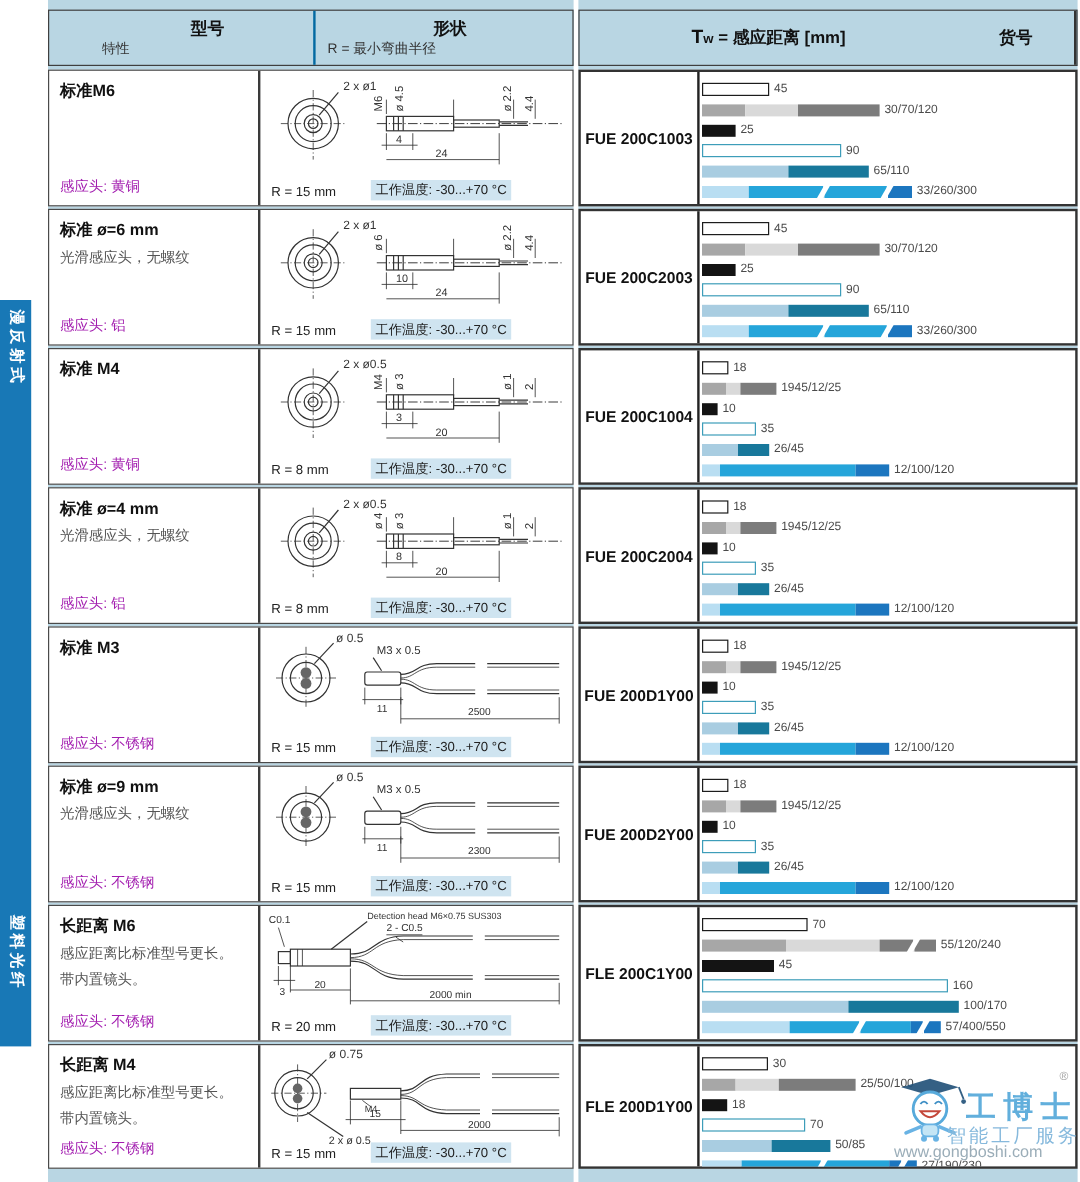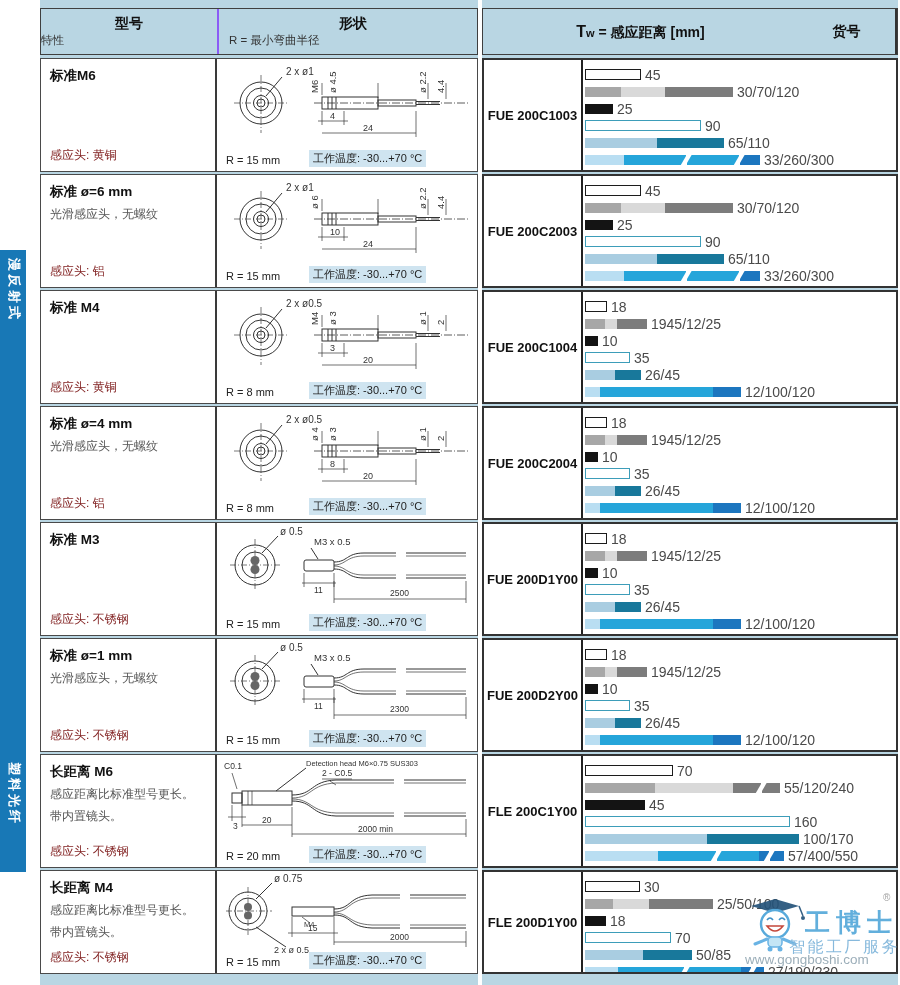--- a/index.html
+++ b/index.html
@@ -8,36 +8,36 @@
     font-family:"Liberation Sans","DejaVu Sans",sans-serif;
   }
   
   .stack{position:absolute;top:0;height:985px;background:#b9d6e3;padding-top:8px;box-sizing:border-box;}
   .left-stack{left:40px;width:438px;}
   .right-stack{left:482px;width:416px;}
 
   
   .hdr-box{height:47px;margin-bottom:3px;border:1.6px solid #3f3f3f;box-sizing:border-box;display:flex;background:#b9d6e3;}
   .hdr-col{display:flex;flex-direction:column;justify-content:center;}
-  .hdr-c1{width:176px;border-right:2px solid #8b5cf6;}
+  .hdr-c1{width:176px;border-right:2px solid #0369a1;padding-left:44px;}
   .hdr-c2{flex:1;margin-left:10px;}
   .hdr-c3{width:97px;border-right:2px solid #333;}
   .hdr-c4{flex:1;}
   .hdr-title{font-size:14px;font-weight:bold;color:#111;text-align:center;line-height:1.2;}
   .hdr-sub{font-size:11.5px;color:#333;text-align:left;margin-top:2px;}
   .tw-t{font-size:16px;}
   .tw-w{font-size:11px;}
 
   
   .lrow{height:114px;margin-bottom:2px;background:#fff;border:1.6px solid #4a4a4a;box-sizing:border-box;display:flex;position:relative;}
   .lrow:last-child{height:104px;margin-bottom:0;}
   .cell-model{width:176px;border-right:2px solid #3a3a3a;position:relative;padding:8px 9px;box-sizing:border-box;}
   .row-title{font-size:13.5px;font-weight:bold;color:#111;}
   .row-desc{font-size:12px;color:#555;margin-top:5px;line-height:1.45;}
-  .head-label{position:absolute;left:9px;bottom:7px;font-size:12px;color:#7f1d1d;}
+  .head-label{position:absolute;left:9px;bottom:7px;font-size:12px;color:#a21caf;}
   .cell-shape{flex:1;position:relative;overflow:hidden;}
   .shape-svg{display:block;margin:0 auto;}
   .radius-label{position:absolute;left:9px;bottom:5px;font-size:11px;color:#222;text-align:center;}
   .temp-label{position:absolute;left:92px;bottom:4px;font-size:11px;color:#222;background:#cfe4f0;padding:1px 4px;white-space:nowrap;}
 
   
   .rrow{height:114px;margin-bottom:2px;background:#fff;border:2px solid #333;box-sizing:border-box;display:flex;}
   .rrow:last-child{height:104px;margin-bottom:0;}
   .cell-part{width:97px;border-right:2px solid #222;display:flex;align-items:center;justify-content:center;}
   .part-no{font-size:13px;font-weight:bold;color:#111;white-space:nowrap;}
@@ -49,21 +49,21 @@
   .seg-gm{background:#a7a7a7;}
   .seg-gl{background:#d9d9d9;}
   .seg-gd{background:#7c7c7c;}
   .seg-bk{background:#141414;}
   .seg-bl{background:#a9cde1;}
   .seg-td{background:#18789b;}
   .seg-bp{background:#b9def2;}
   .seg-cy{background:#25a5da;}
   .seg-bm{background:#1c76bf;}
   .brk{width:5px;height:13px;background:#fff;transform:skewX(-30deg);margin:0 -2px;position:relative;z-index:2;flex:none;}
-  .bar-label{font-size:14px;color:#4a4a4a;margin-left:4px;white-space:nowrap;}
+  .bar-label{font-size:10px;color:#4a4a4a;margin-left:4px;white-space:nowrap;}
 
   
   .sidebar-strip{position:absolute;left:0;top:250px;width:26px;height:622px;background:#1878b6;}
   .side-label{position:absolute;left:5px;color:#fff;font-weight:bold;font-size:13px;writing-mode:vertical-rl;text-orientation:sideways;letter-spacing:3px;white-space:nowrap;}
   .side-label-1{top:8px;}
   .side-label-2{top:512px;}
 
   
   .watermark{position:absolute;left:737px;top:890px;width:160px;height:92px;z-index:5;opacity:0.92;}
   .mascot{position:absolute;left:6px;top:4px;}
@@ -318,21 +318,21 @@
   <text x="96" y="22" font-size="9.5" fill="#333">M3 x 0.5</text>
   <text x="96" y="70" font-size="8.5" fill="#333">11</text>
   <text x="172" y="73" font-size="8.5" fill="#333">2500</text>
 </svg>
       <div class="radius-label">R = 15 mm</div>
       <div class="temp-label">工作温度: -30...+70 °C</div>
     </div>
       </div>
       <div class="lrow">
     <div class="cell-model">
-      <div class="row-title">标准 ø=1 mm</div>
+      <div class="row-title">标准 ø=9 mm</div>
       <div class="row-desc">光滑感应头，无螺纹</div>
       <div class="head-label">感应头: 不锈钢</div>
     </div>
     <div class="cell-shape">
       <svg class="shape-svg" width="258" height="88" viewBox="0 0 258 88">
   <g stroke="#555" stroke-width="0.8" fill="none">
     <line x1="12" y1="42" x2="62" y2="42" stroke-dasharray="6 2 1 2"></line>
     <line x1="37" y1="16" x2="37" y2="68" stroke-dasharray="6 2 1 2"></line>
   </g>
   <g stroke="#333" stroke-width="1" fill="none">

